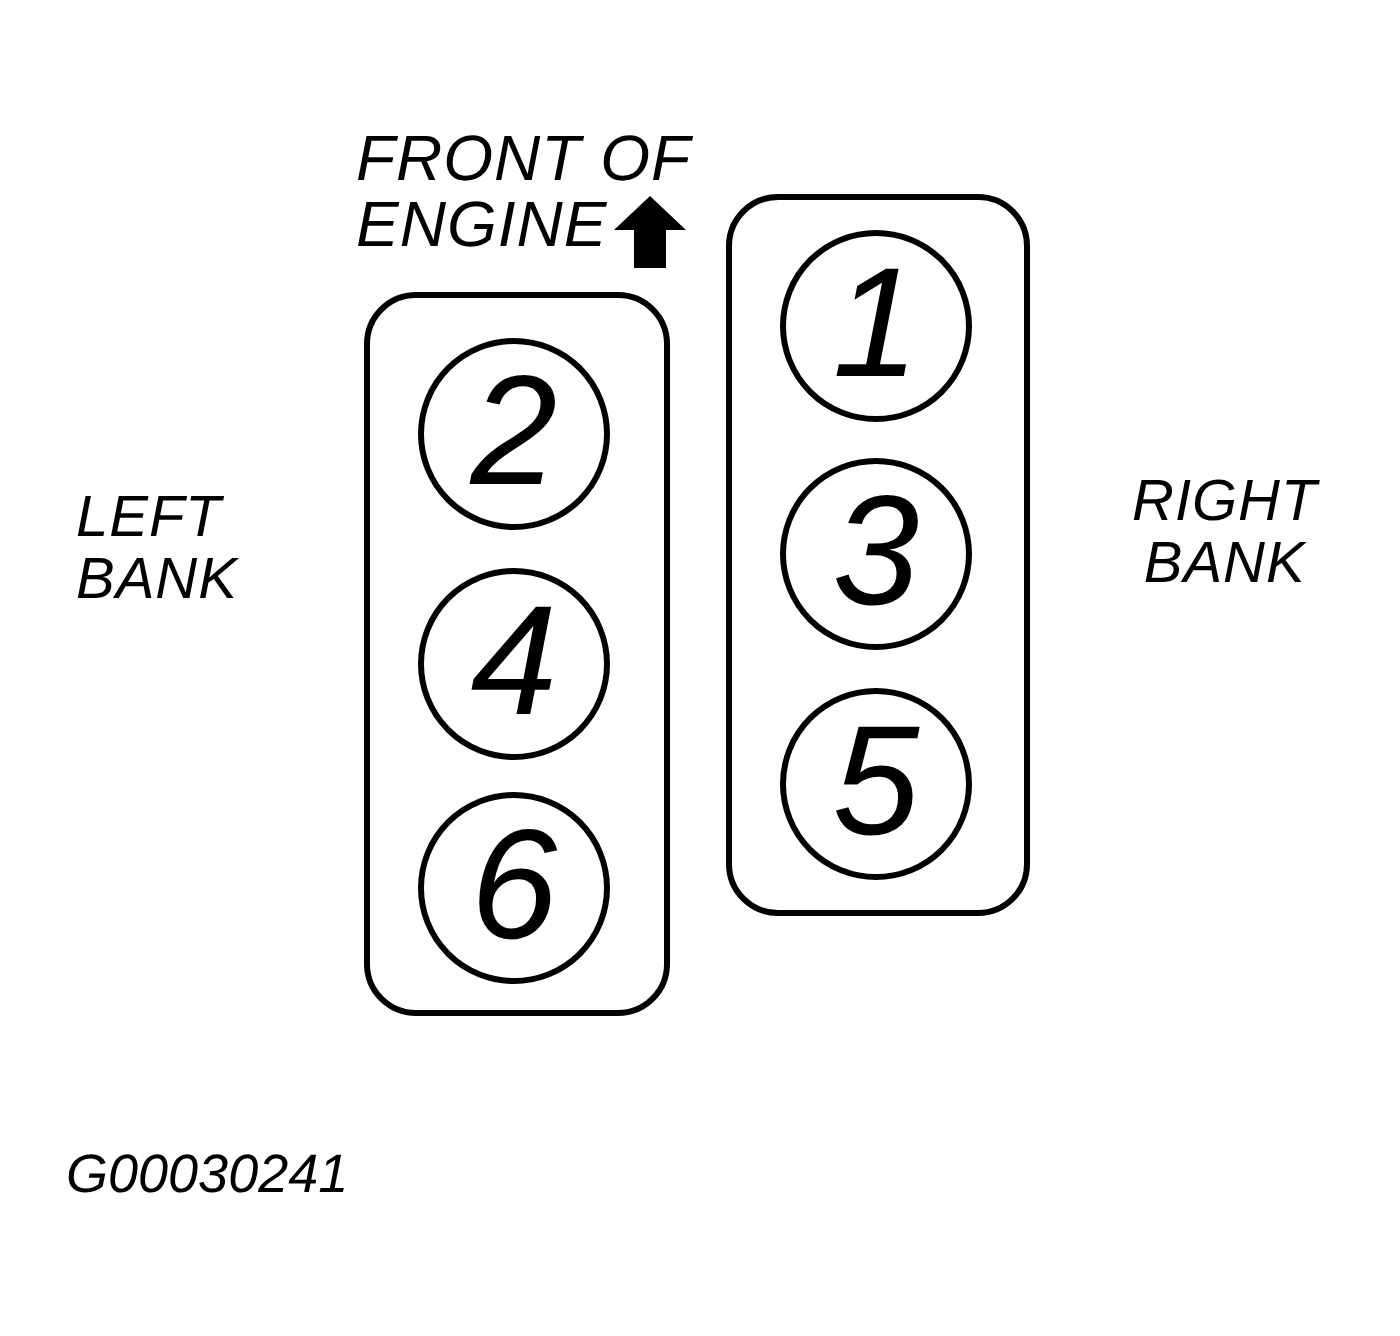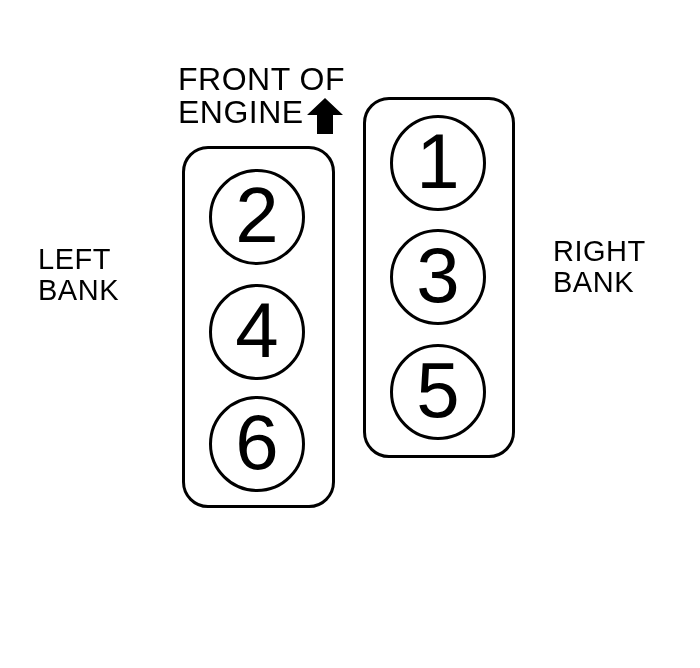--- a/index.html
+++ b/index.html
@@ -4,20 +4,21 @@
 <style>
   html, body { margin: 0; padding: 0; background: #ffffff; }
   #canvas {
     position: relative;
     width: 660px;
     height: 668px;
     background: #ffffff;
     font-family: "Liberation Sans", "DejaVu Sans", sans-serif;
     color: #000000;
     overflow: hidden;
+    font-style: italic;
   }
   .abs { position: absolute; }
 
   .front-label {
     left: 178px; top: 63px;
     font-size: 32px;
     line-height: 33px;
     letter-spacing: 0.5px;
     font-weight: 400;
     white-space: pre-line;
@@ -59,21 +60,21 @@
   .cyl-3 { left: 390px; top: 229px; }
   .cyl-5 { left: 390px; top: 344px; }
 
   .bank-label {
     font-size: 29px;
     line-height: 31px;
     letter-spacing: 0.5px;
     white-space: pre-line;
   }
   .bank-label.left  { left: 38px;  top: 244px; }
-  .bank-label.right { left: 553px; top: 236px; }
+  .bank-label.right { left: 566px; top: 236px; text-align: center; }
 
   .firing-order {
     left: 182px; top: 526px;
     font-size: 31px;
     letter-spacing: 0.5px;
   }
   .figure-code {
     left: 33px; top: 572px;
     font-size: 27px;
   }
@@ -109,14 +110,15 @@
   </div>
   <div class="abs cylinder cyl-5">
     <span>5</span>
   </div>
 
   <div class="abs bank-label left">LEFT
 BANK</div>
   <div class="abs bank-label right">RIGHT
 BANK</div>
 
+  <div class="abs figure-code">G00030241</div>
 
 </div>
 
 </body></html>

